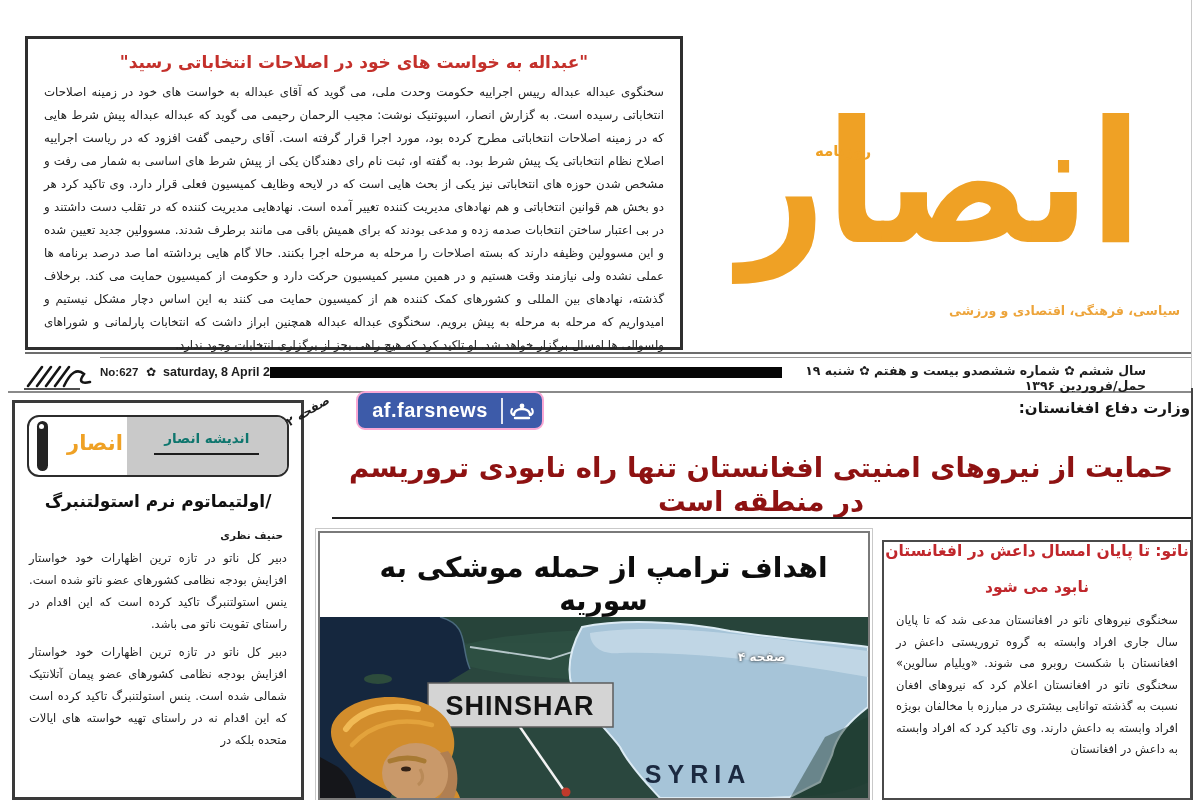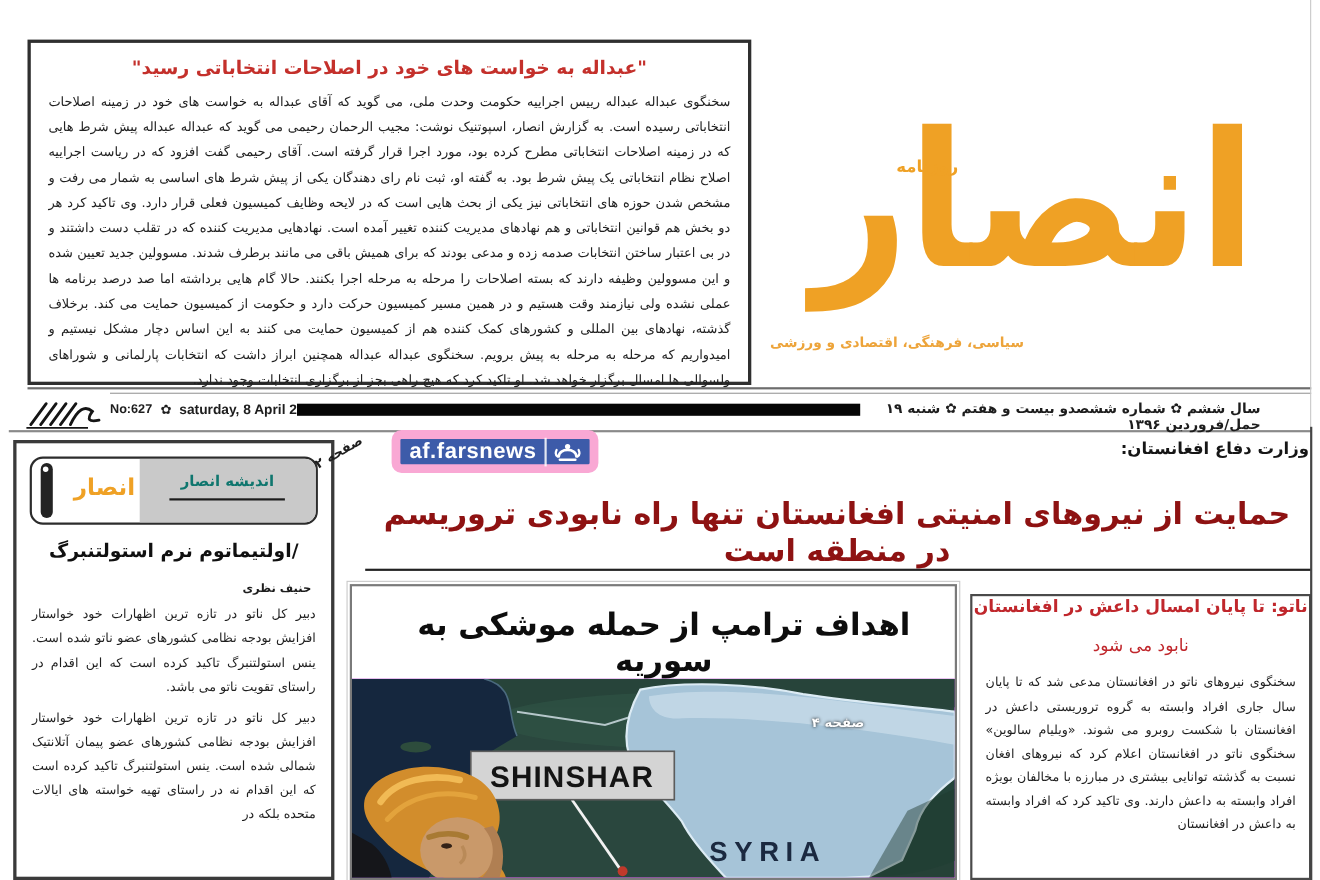--- a/index.html
+++ b/index.html
@@ -12,21 +12,21 @@
   
   #lead-box{left:25px;top:36px;width:658px;height:314px;border:3px solid #2f2f2f;background:#fff;box-sizing:border-box;}
   #lead-headline{margin-top:13px;text-align:center;font-weight:bold;font-size:17px;color:#c4302b;}
   #lead-body{margin:9px 16px 0 16px;font-size:11.8px;line-height:23px;color:#222;}
 
   
   #logo-word{left:700px;top:108px;width:480px;text-align:center;font-size:152px;font-weight:bold;
              color:#efa125;transform:scaleY(1.12);line-height:1;}
   #logo-site{left:700px;top:84px;width:480px;text-align:center;font-size:13px;font-weight:bold;color:#e8a437;font-family:"Liberation Sans",sans-serif;}
   #logo-daily{left:778px;top:142px;width:130px;text-align:center;font-size:15px;font-weight:bold;color:#efa125;}
-  #logo-tagline{left:700px;top:303px;width:480px;text-align:left;font-size:12.5px;font-weight:bold;color:#eda43a;}
+  #logo-tagline{left:700px;top:303px;width:480px;text-align:right;font-size:12.5px;font-weight:bold;color:#eda43a;}
 
   
   .rule{background:#6d6d6d;}
   #dateline{left:0;top:360px;width:1200px;height:32px;}
   #issue-no{left:100px;top:6px;font-size:11.5px;font-weight:bold;font-family:"Liberation Sans",sans-serif;}
   #flower-1{left:146px;top:5px;font-size:12px;}
   #date-en{left:163px;top:4.5px;font-size:12.5px;font-weight:bold;font-family:"Liberation Sans",sans-serif;}
   #date-bar{left:270px;top:7px;width:512px;height:11px;background:#060606;}
   #date-fa{left:786px;top:3px;width:360px;text-align:right;font-size:12.5px;font-weight:bold;}
 
@@ -39,38 +39,38 @@
   #sb-banner-logo{position:absolute;left:36px;top:14px;width:60px;text-align:center;font-size:21px;font-weight:bold;color:#efa125;}
   #sb-scroll{position:absolute;left:8px;top:4px;width:11px;height:50px;background:#232323;border-radius:6px;}
   #sb-scroll:before{content:"";position:absolute;left:2px;top:3px;width:5px;height:5px;border-radius:50%;background:#fff;}
   #sb-h1{margin-top:88px;text-align:center;font-size:17px;font-weight:bold;color:#101010;}
   #sb-h2{margin-top:24px;text-align:center;font-size:17px;font-weight:bold;color:#101010;}
   #sb-byline{margin:18px 18px 0 0;text-align:right;font-size:10.5px;font-weight:bold;}
   .sb-p{margin:6px 14px 0 14px;font-size:11.5px;line-height:22px;color:#1f1f1f;}
   #page-ref-2{left:284px;top:404px;font-size:12px;font-weight:bold;transform:rotate(-30deg);}
 
   
-  #farsnews{left:356px;top:391px;width:188px;height:39px;background:#3d5ba9;border:8px solid #f9a8d4;border-radius:9px;
+  #farsnews{left:356px;top:391px;width:188px;height:39px;background:#3d5ba9;border:2px solid #f9a8d4;border-radius:9px;
             box-sizing:border-box;display:flex;align-items:center;padding:0 7px;gap:6px;}
   #farsnews-label{color:#fff;font-weight:bold;font-size:20px;font-family:"Liberation Sans",sans-serif;letter-spacing:.5px;flex:1;text-align:center;}
   #farsnews-sep{width:2px;height:26px;background:#ffffff;opacity:.85;}
   #kicker{left:880px;top:399px;width:310px;text-align:right;font-size:15px;font-weight:bold;color:#161616;}
   #main-headline{left:330px;top:450px;width:862px;text-align:center;font-size:27.5px;font-weight:bold;color:#8e1212;line-height:1.25;}
   #main-underline{left:332px;top:517px;width:860px;height:2px;background:#222;}
 
   
   #center-box{left:318px;top:531px;width:552px;height:269px;border:2px solid #7a7a7a;outline:1px solid #c9c9c9;outline-offset:2px;background:#fff;box-sizing:border-box;}
   #center-headline{margin-top:18px;text-align:center;font-size:28px;font-weight:bold;color:#0d0d0d;padding-left:19px;}
   #map-wrap{position:absolute;left:0;top:84px;width:548px;height:181px;overflow:hidden;background:#d946ef;}
   #page-ref-4{left:738px;top:650px;font-size:12px;font-weight:bold;color:#fff;text-shadow:0 0 3px #000;}
 
   
   #right-box{left:882px;top:540px;width:310px;height:260px;border:2.5px solid #4a4a4a;background:#fff;box-sizing:border-box;}
   #right-h1{text-align:center;font-size:15.5px;font-weight:bold;color:#c0272c;}
-  #right-h2{margin-top:18px;text-align:center;font-size:15.5px;font-weight:normal;color:#c0272c;}
+  #right-h2{margin-top:18px;text-align:center;font-size:15.5px;font-weight:bold;color:#c0272c;}
   #right-body{margin:14px 12px 0 12px;font-size:11.5px;line-height:21.5px;color:#1f1f1f;}
 
   
   #edge-right-light{left:1191px;top:0;width:1px;height:390px;background:#c8c8c8;}
   #edge-right-dark{left:1191px;top:388px;width:2px;height:412px;background:#454545;}
 </style>
 </head>
 <body>
 
 <div id="page">

